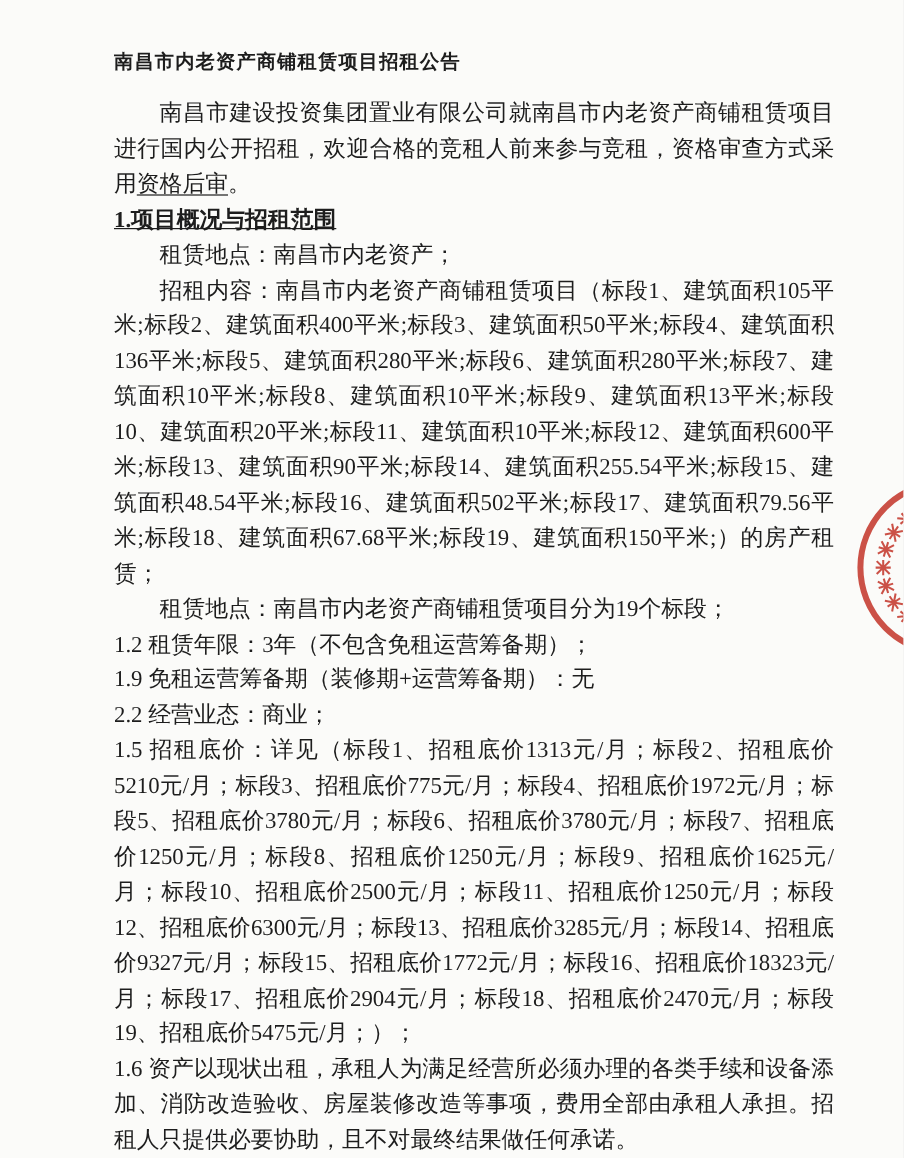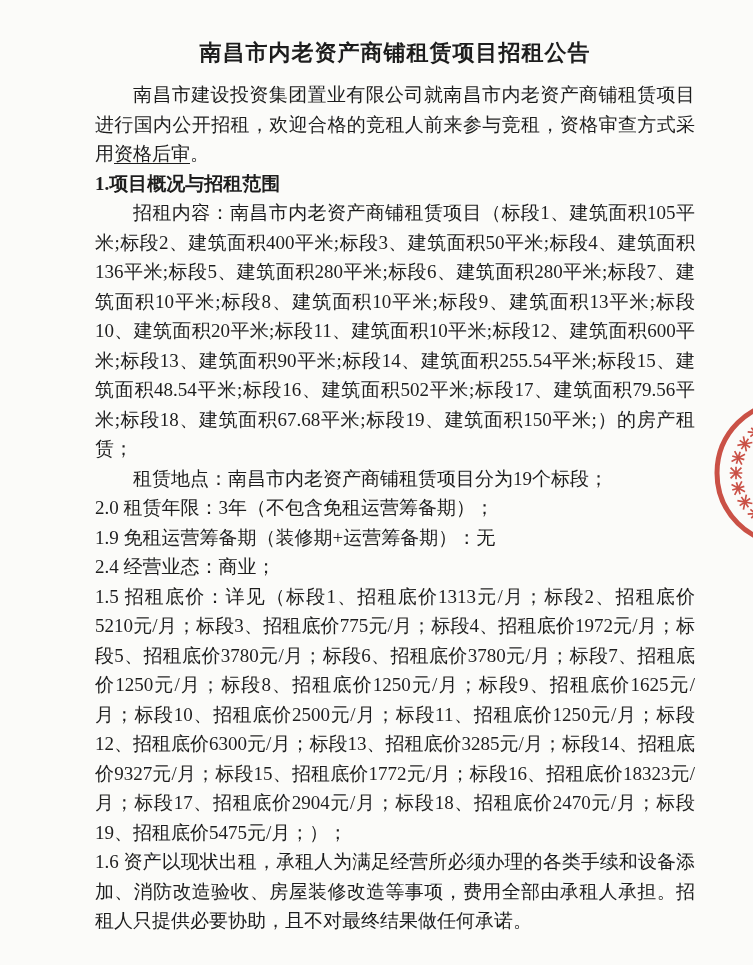--- a/index.html
+++ b/index.html
@@ -19,30 +19,29 @@
   .content{
     position:absolute;
     left:95px;
     top:36px;
     width:600px;
     font-size:19px;
     line-height:29.5px;
     text-align:justify;
   }
   .doc-title{
-    text-align:center;
     font-weight:bold;
-    font-size:22px;
+    font-size:16px;
     line-height:34px;
     letter-spacing:1px;
     margin:0 0 10px 0;
   }
   .content p{margin:0;padding:0;}
   .para-indent{text-indent:2em;}
-  .para-heading{font-weight:bold;}
+  .para-heading{font-weight:bold;text-decoration:underline;}
   .para-item{}
   .content u{
     text-decoration:underline;
     text-underline-offset:3px;
   }
   .seal{
     position:absolute;
     left:703px;
     top:388px;
     width:170px;
@@ -54,25 +53,26 @@
 </head>
 <body>
 
 <div class="page">
 
   <div class="content">
     <h1 class="doc-title">南昌市内老资产商铺租赁项目招租公告</h1>
     <div id="paragraphs">
         <p class="para-indent"><span>南昌市建设投资集团置业有限公司就南昌市内老资产商铺租赁项目进行国内公开招租，欢迎合格的竞租人前来参与竞租，资格审查方式采用</span><u>资格后审</u><span>。</span></p>
         <p class="para-heading">1.项目概况与招租范围</p>
+        <p class="para-indent">租赁地点：南昌市内老资产；</p>
         <p class="para-indent">招租内容：南昌市内老资产商铺租赁项目（标段1、建筑面积105平米;标段2、建筑面积400平米;标段3、建筑面积50平米;标段4、建筑面积136平米;标段5、建筑面积280平米;标段6、建筑面积280平米;标段7、建筑面积10平米;标段8、建筑面积10平米;标段9、建筑面积13平米;标段10、建筑面积20平米;标段11、建筑面积10平米;标段12、建筑面积600平米;标段13、建筑面积90平米;标段14、建筑面积255.54平米;标段15、建筑面积48.54平米;标段16、建筑面积502平米;标段17、建筑面积79.56平米;标段18、建筑面积67.68平米;标段19、建筑面积150平米;）的房产租赁；</p>
         <p class="para-indent">租赁地点：南昌市内老资产商铺租赁项目分为19个标段；</p>
-        <p class="para-item">2.0 租赁年限：3年（不包含免租运营筹备期）；</p>
+        <p class="para-item">1.2 租赁年限：3年（不包含免租运营筹备期）；</p>
         <p class="para-item">1.9 免租运营筹备期（装修期+运营筹备期）：无</p>
-        <p class="para-item">2.4 经营业态：商业；</p>
+        <p class="para-item">2.2 经营业态：商业；</p>
         <p class="para-item">1.5 招租底价：详见（标段1、招租底价1313元/月；标段2、招租底价5210元/月；标段3、招租底价775元/月；标段4、招租底价1972元/月；标段5、招租底价3780元/月；标段6、招租底价3780元/月；标段7、招租底价1250元/月；标段8、招租底价1250元/月；标段9、招租底价1625元/月；标段10、招租底价2500元/月；标段11、招租底价1250元/月；标段12、招租底价6300元/月；标段13、招租底价3285元/月；标段14、招租底价9327元/月；标段15、招租底价1772元/月；标段16、招租底价18323元/月；标段17、招租底价2904元/月；标段18、招租底价2470元/月；标段19、招租底价5475元/月；）；</p>
         <p class="para-item">1.6 资产以现状出租，承租人为满足经营所必须办理的各类手续和设备添加、消防改造验收、房屋装修改造等事项，费用全部由承租人承担。招租人只提供必要协助，且不对最终结果做任何承诺。</p>
       </div>
   </div>
 
   <svg class="seal" id="seal-svg" viewBox="0 0 170 170" aria-hidden="true">
     <circle id="seal-ring" cx="85" cy="85" r="71" fill="none" stroke-width="5" stroke="#c43a2e"></circle>
     <g id="seal-glyphs">
         <path d="M-6 -6 L6 6 M6 -6 L-6 6 M-7 0 H7 M0 -7 V7" stroke="#c43a2e" stroke-width="1.9" fill="none" transform="translate(65.52045714237258 36.78643956252705) rotate(-22) scale(0.9)"></path>
         <path d="M-6 -6 L6 6 M6 -6 L-6 6 M-7 0 H7 M0 -7 V7" stroke="#c43a2e" stroke-width="1.9" fill="none" transform="translate(52.27533966540846 44.58841000423751) rotate(-39) scale(0.9)"></path>

